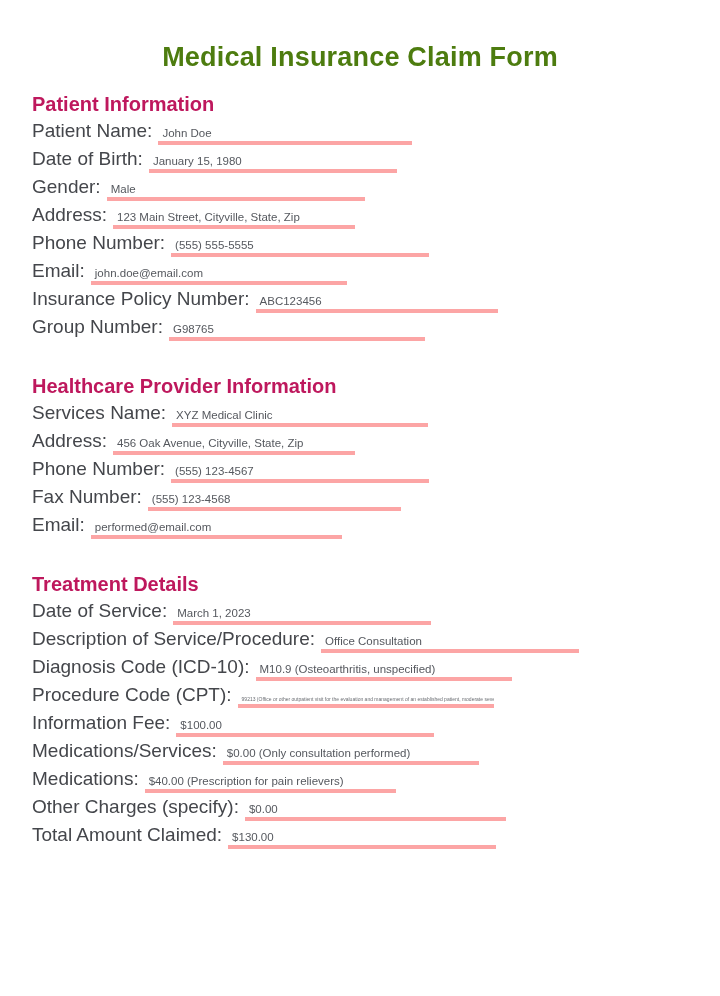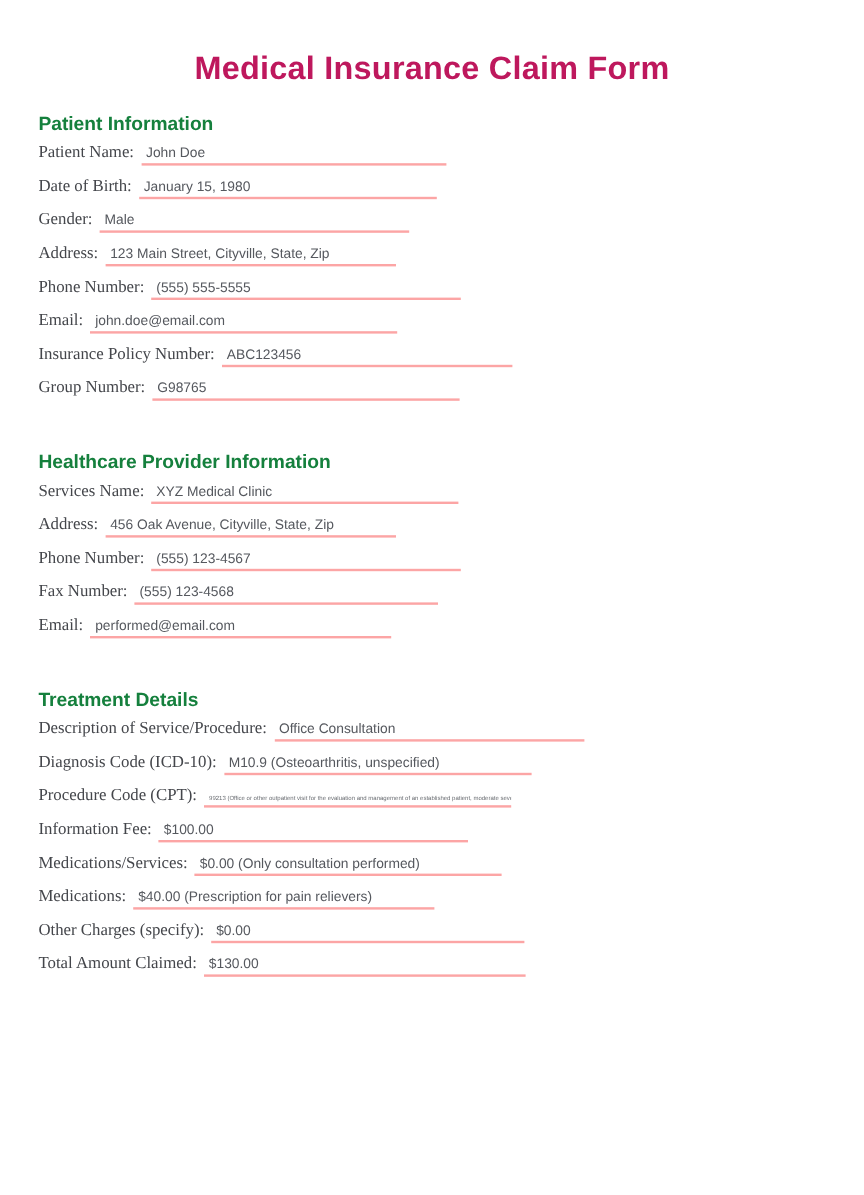--- a/index.html
+++ b/index.html
@@ -8,49 +8,48 @@
     font-family:"Liberation Sans","DejaVu Sans",sans-serif;
     color:#44464b;
     position:relative;
   }
   .page{padding:0 32px;}
   .doc-title{
     margin:40px 0 0;
     text-align:center;
     font-size:27px;
     font-weight:700;
-    color:#be185d;
+    color:#4d7c0f;
     line-height:34px;
     letter-spacing:.2px;
   }
   .section-heading{
     margin:26px 0 0;
-    font-size:16px;
+    font-size:20px;
     font-weight:700;
-    color:#15803d;
+    color:#be185d;
     line-height:32px;
   }
   .section-heading.first{margin-top:14px;}
   .row{
     display:flex;
     align-items:baseline;
     height:28px;
   }
   .lbl{
-    font-size:14px;
+    font-size:19px;
     color:#44464b;
     white-space:nowrap;
     margin-right:6px;
-    font-family:Liberation Serif, serif;
   }
   .val{
     display:inline-block;
     font-size:11.5px;
     color:#55585e;
-    border-bottom:2px solid #fca5a5;
+    border-bottom:4px solid #fca5a5;
     padding:0 2px 2px 4px;
     white-space:nowrap;
     overflow:hidden;
   }
   .val.tiny{font-size:5px;color:#6a6d72;}
 </style>
 </head>
 <body>
 
 <div class="page">
@@ -111,20 +110,24 @@
     <span class="val" style="width:247px">(555) 123-4568</span>
   </div>
   <div class="row">
     <span class="lbl">Email:</span>
     <span class="val" style="width:245px">performed@email.com</span>
   </div>
 
   <h2 class="section-heading">Treatment Details</h2>
 
   <div class="row">
+    <span class="lbl">Date of Service:</span>
+    <span class="val" style="width:252px">March 1, 2023</span>
+  </div>
+  <div class="row">
     <span class="lbl">Description of Service/Procedure:</span>
     <span class="val" style="width:252px">Office Consultation</span>
   </div>
   <div class="row">
     <span class="lbl">Diagnosis Code (ICD-10):</span>
     <span class="val" style="width:250px">M10.9 (Osteoarthritis, unspecified)</span>
   </div>
   <div class="row">
     <span class="lbl">Procedure Code (CPT):</span>
     <span class="val tiny" style="width:250px">99213 (Office or other outpatient visit for the evaluation and management of an established patient, moderate severity)</span>

